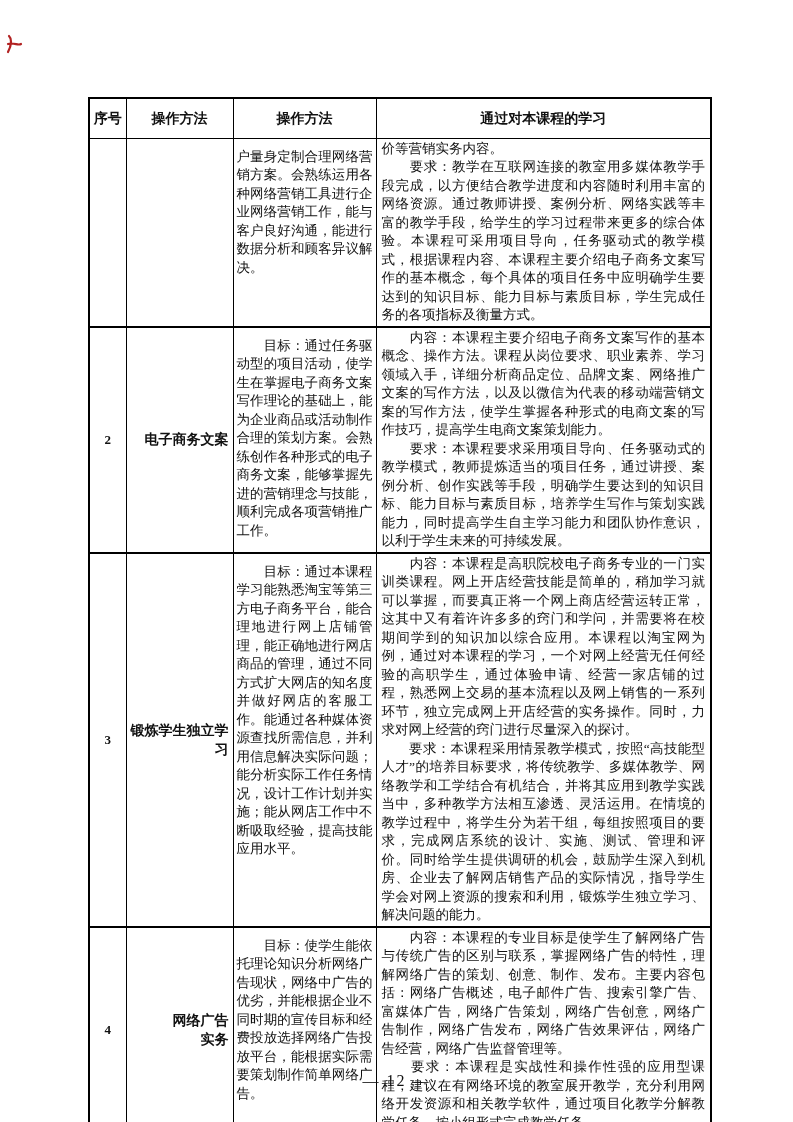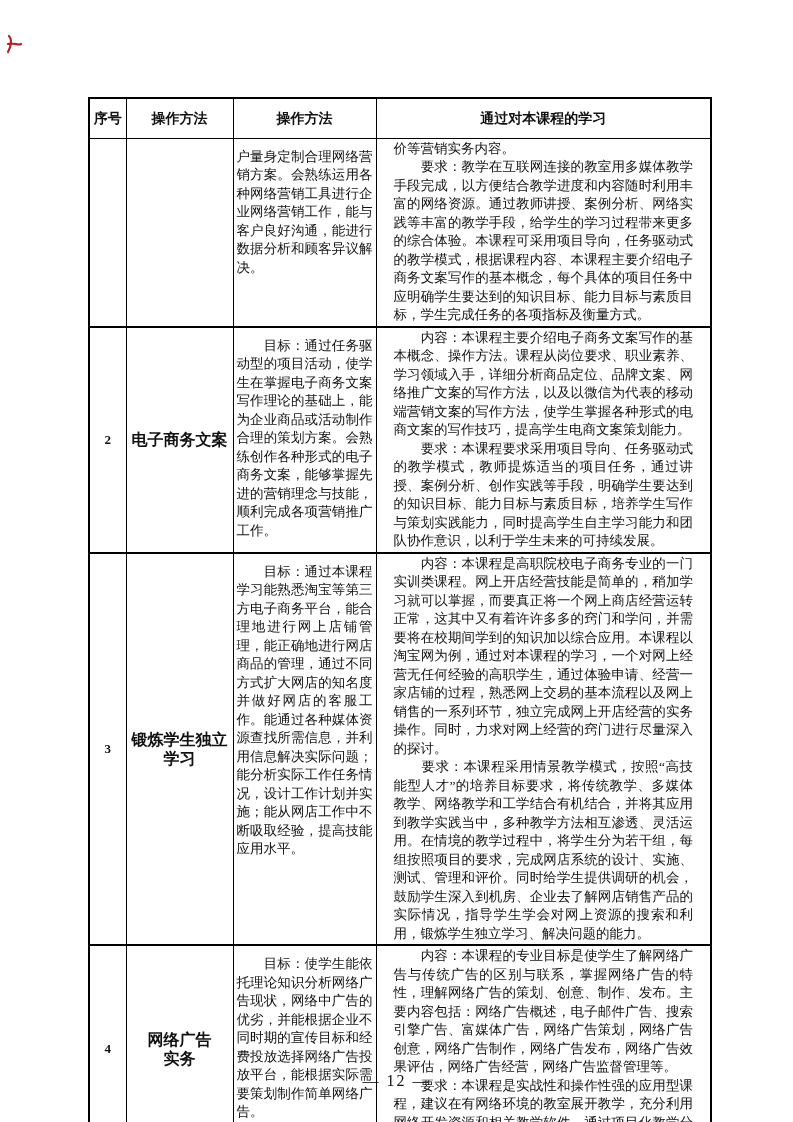--- a/index.html
+++ b/index.html
@@ -35,30 +35,30 @@
   .doc-table tbody tr:first-child{border-top:1px solid #000;}
   .doc-table tbody tr:nth-child(1){height:150px;}
   .doc-table tbody tr:nth-child(2){height:196px;}
   .doc-table tbody tr:nth-child(3){height:292px;}
   .doc-table tbody tr:nth-child(4){height:180px;}
   .doc-table tbody tr:nth-child(5){height:90px;}
   td.cell-num{
     text-align:center;font-weight:bold;font-size:13px;
   }
   td.cell-name{
-    text-align:center;font-weight:bold;font-size:16px;
+    text-align:right;font-weight:bold;font-size:14px;
     line-height:19px;white-space:pre-line;
   }
   td.cell-obj,td.cell-content{
     vertical-align:top;
     font-size:13.5px;line-height:18.5px;
     text-align:justify;
   }
   td.cell-obj{padding:9px 3px;}
-  td.cell-content{padding:1px 17px;}
+  td.cell-content{padding:1px 5px;}
   td.cell-obj p,td.cell-content p{margin:0;}
   .page-footer{
     position:absolute;left:0;top:1072px;width:100%;
     text-align:center;font-size:16px;color:#111;
     letter-spacing:2px;
   }
 </style>
 </head>
 <body>
 

